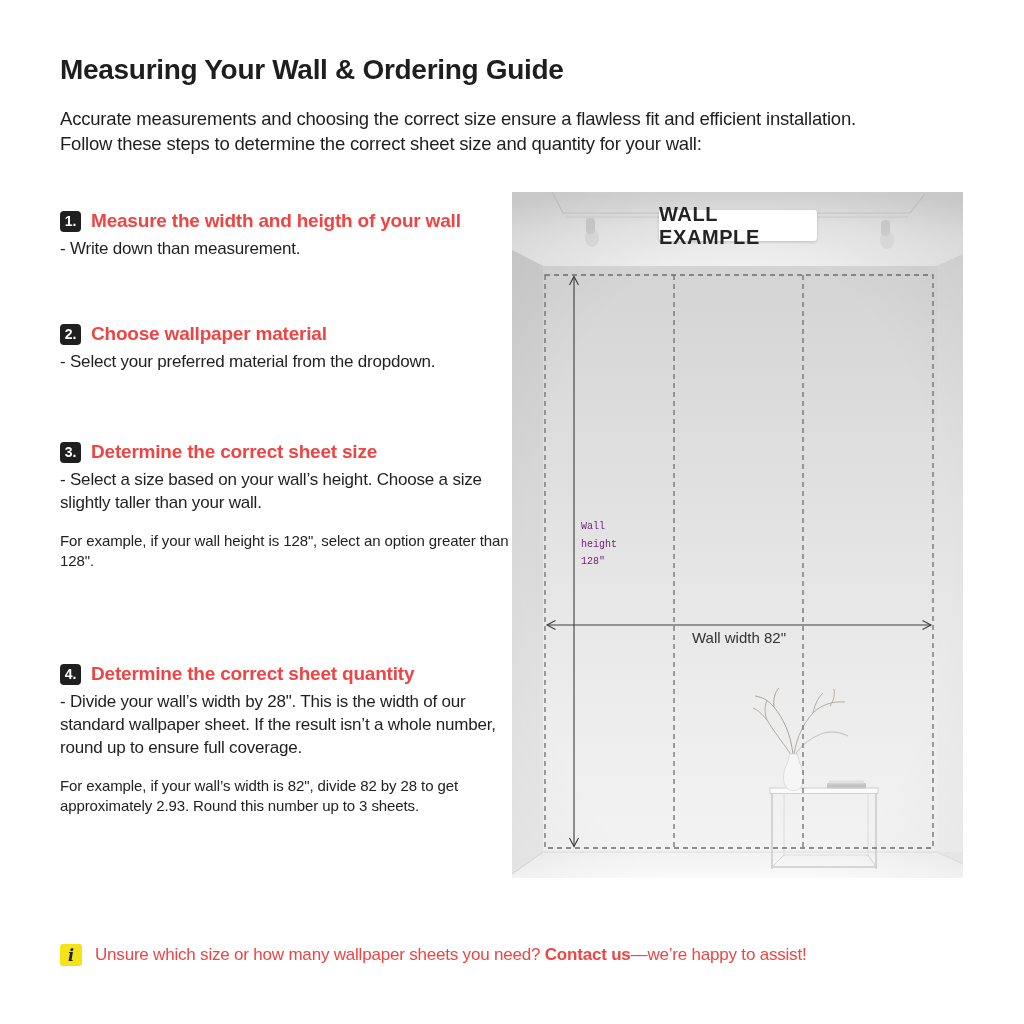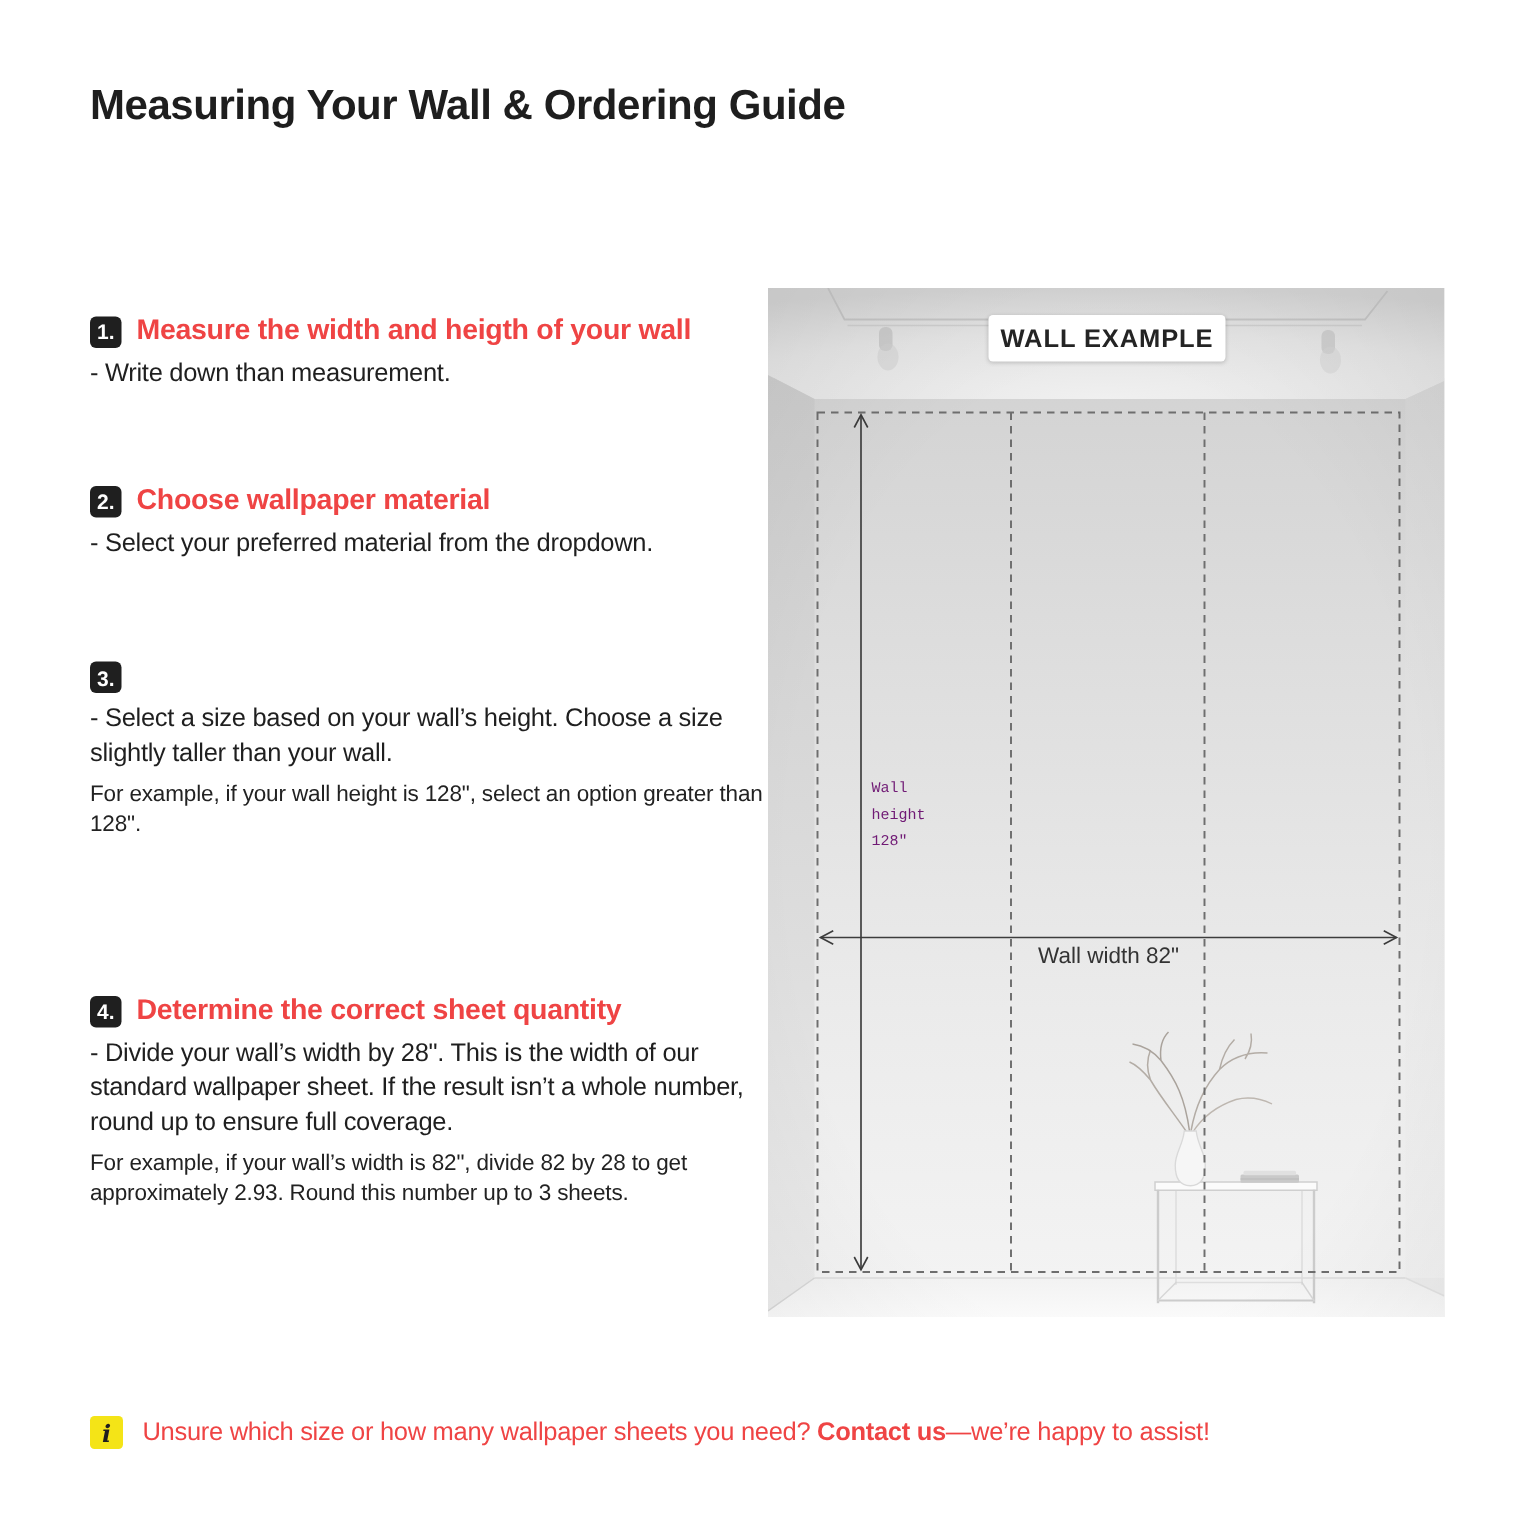--- a/index.html
+++ b/index.html
@@ -19,41 +19,41 @@
 
   .step { position:absolute; left:60px; width:460px; }
   .step-head { display:flex; align-items:center; gap:10px; }
   .badge {
     width:21px; height:21px; border-radius:4px; background:#1f1f1f;
     color:#ffffff; font-size:14px; font-weight:700;
     display:inline-flex; align-items:center; justify-content:center; flex:0 0 auto;
   }
   .step-title { font-size:19px; font-weight:700; letter-spacing:-0.2px; color:#ef4444; }
   .step-body { margin-top:5px; font-size:17px; line-height:23px; color:#1f1f1f; letter-spacing:-0.2px; }
-  .step-example { margin-top:7px; font-size:15px; line-height:20px; color:#222222; letter-spacing:-0.1px; }
+  .step-example { margin-top:17px; font-size:15px; line-height:20px; color:#222222; letter-spacing:-0.1px; }
   .step-note { margin-top:14px; font-size:15px; line-height:20px; color:#222222; letter-spacing:-0.1px; }
 
   #step-1 { top:210px; }
   #step-2 { top:323px; }
   #step-3 { top:441px; }
   #step-4 { top:663px; }
 
   
   .figure {
     position:absolute; left:512px; top:192px; width:451px; height:686px;
     background:#e4e4e4; overflow:hidden;
   }
   .figure svg { position:absolute; left:0; top:0; display:block; }
 
   .wall-example-tag {
     position:absolute; left:147px; top:18px; width:158px; height:31px;
     background:#ffffff; border-radius:3px;
     box-shadow:0 1px 3px rgba(0,0,0,0.18);
     display:flex; align-items:center; justify-content:center;
-    font-size:17px; font-weight:700; letter-spacing:0.6px; color:#242424;
+    font-size:20px; font-weight:700; letter-spacing:0.6px; color:#242424;
   }
   .wall-height-label {
     position:absolute; left:69px; top:326px;
     font-size:10px; line-height:17.5px; color:#701a75;
     white-space:pre-line;
     font-family:Liberation Mono, monospace;
   }
   .wall-width-label {
     position:absolute; left:33px; top:437px; width:388px; text-align:center;
     font-size:15px; color:#333333;
@@ -73,40 +73,45 @@
   .footer-text { font-size:17px; color:#ef4444; letter-spacing:-0.2px; }
   .footer-text b { font-weight:700; }
 </style>
 </head>
 <body>
 
 <main class="page">
 
   <h1 class="title">Measuring Your Wall &amp; Ordering Guide</h1>
 
+  <div class="intro">
+    <div>Accurate measurements and choosing the correct size ensure a flawless fit and efficient installation.</div>
+    <div>Follow these steps to determine the correct sheet size and quantity for your wall:</div>
+  </div>
 
   <section class="step" id="step-1">
     <div class="step-head">
       <span class="badge">1.</span>
       <span class="step-title">Measure the width and heigth of your wall</span>
     </div>
     <div class="step-body">- Write down than measurement.</div>
   </section>
 
   <section class="step" id="step-2">
     <div class="step-head">
       <span class="badge">2.</span>
       <span class="step-title">Choose wallpaper material</span>
     </div>
     <div class="step-body">- Select your preferred material from the dropdown.</div>
   </section>
 
   <section class="step" id="step-3">
     <div class="step-head">
       <span class="badge">3.</span>
+      <span class="step-title">Determine the correct sheet size</span>
     </div>
     <div class="step-body">- Select a size based on your wall’s height. Choose a size slightly taller than your wall.</div>
     <div class="step-example">For example, if your wall height is 128", select an option greater than 128".</div>
   </section>
 
   <section class="step" id="step-4">
     <div class="step-head">
       <span class="badge">4.</span>
       <span class="step-title">Determine the correct sheet quantity</span>
     </div>

